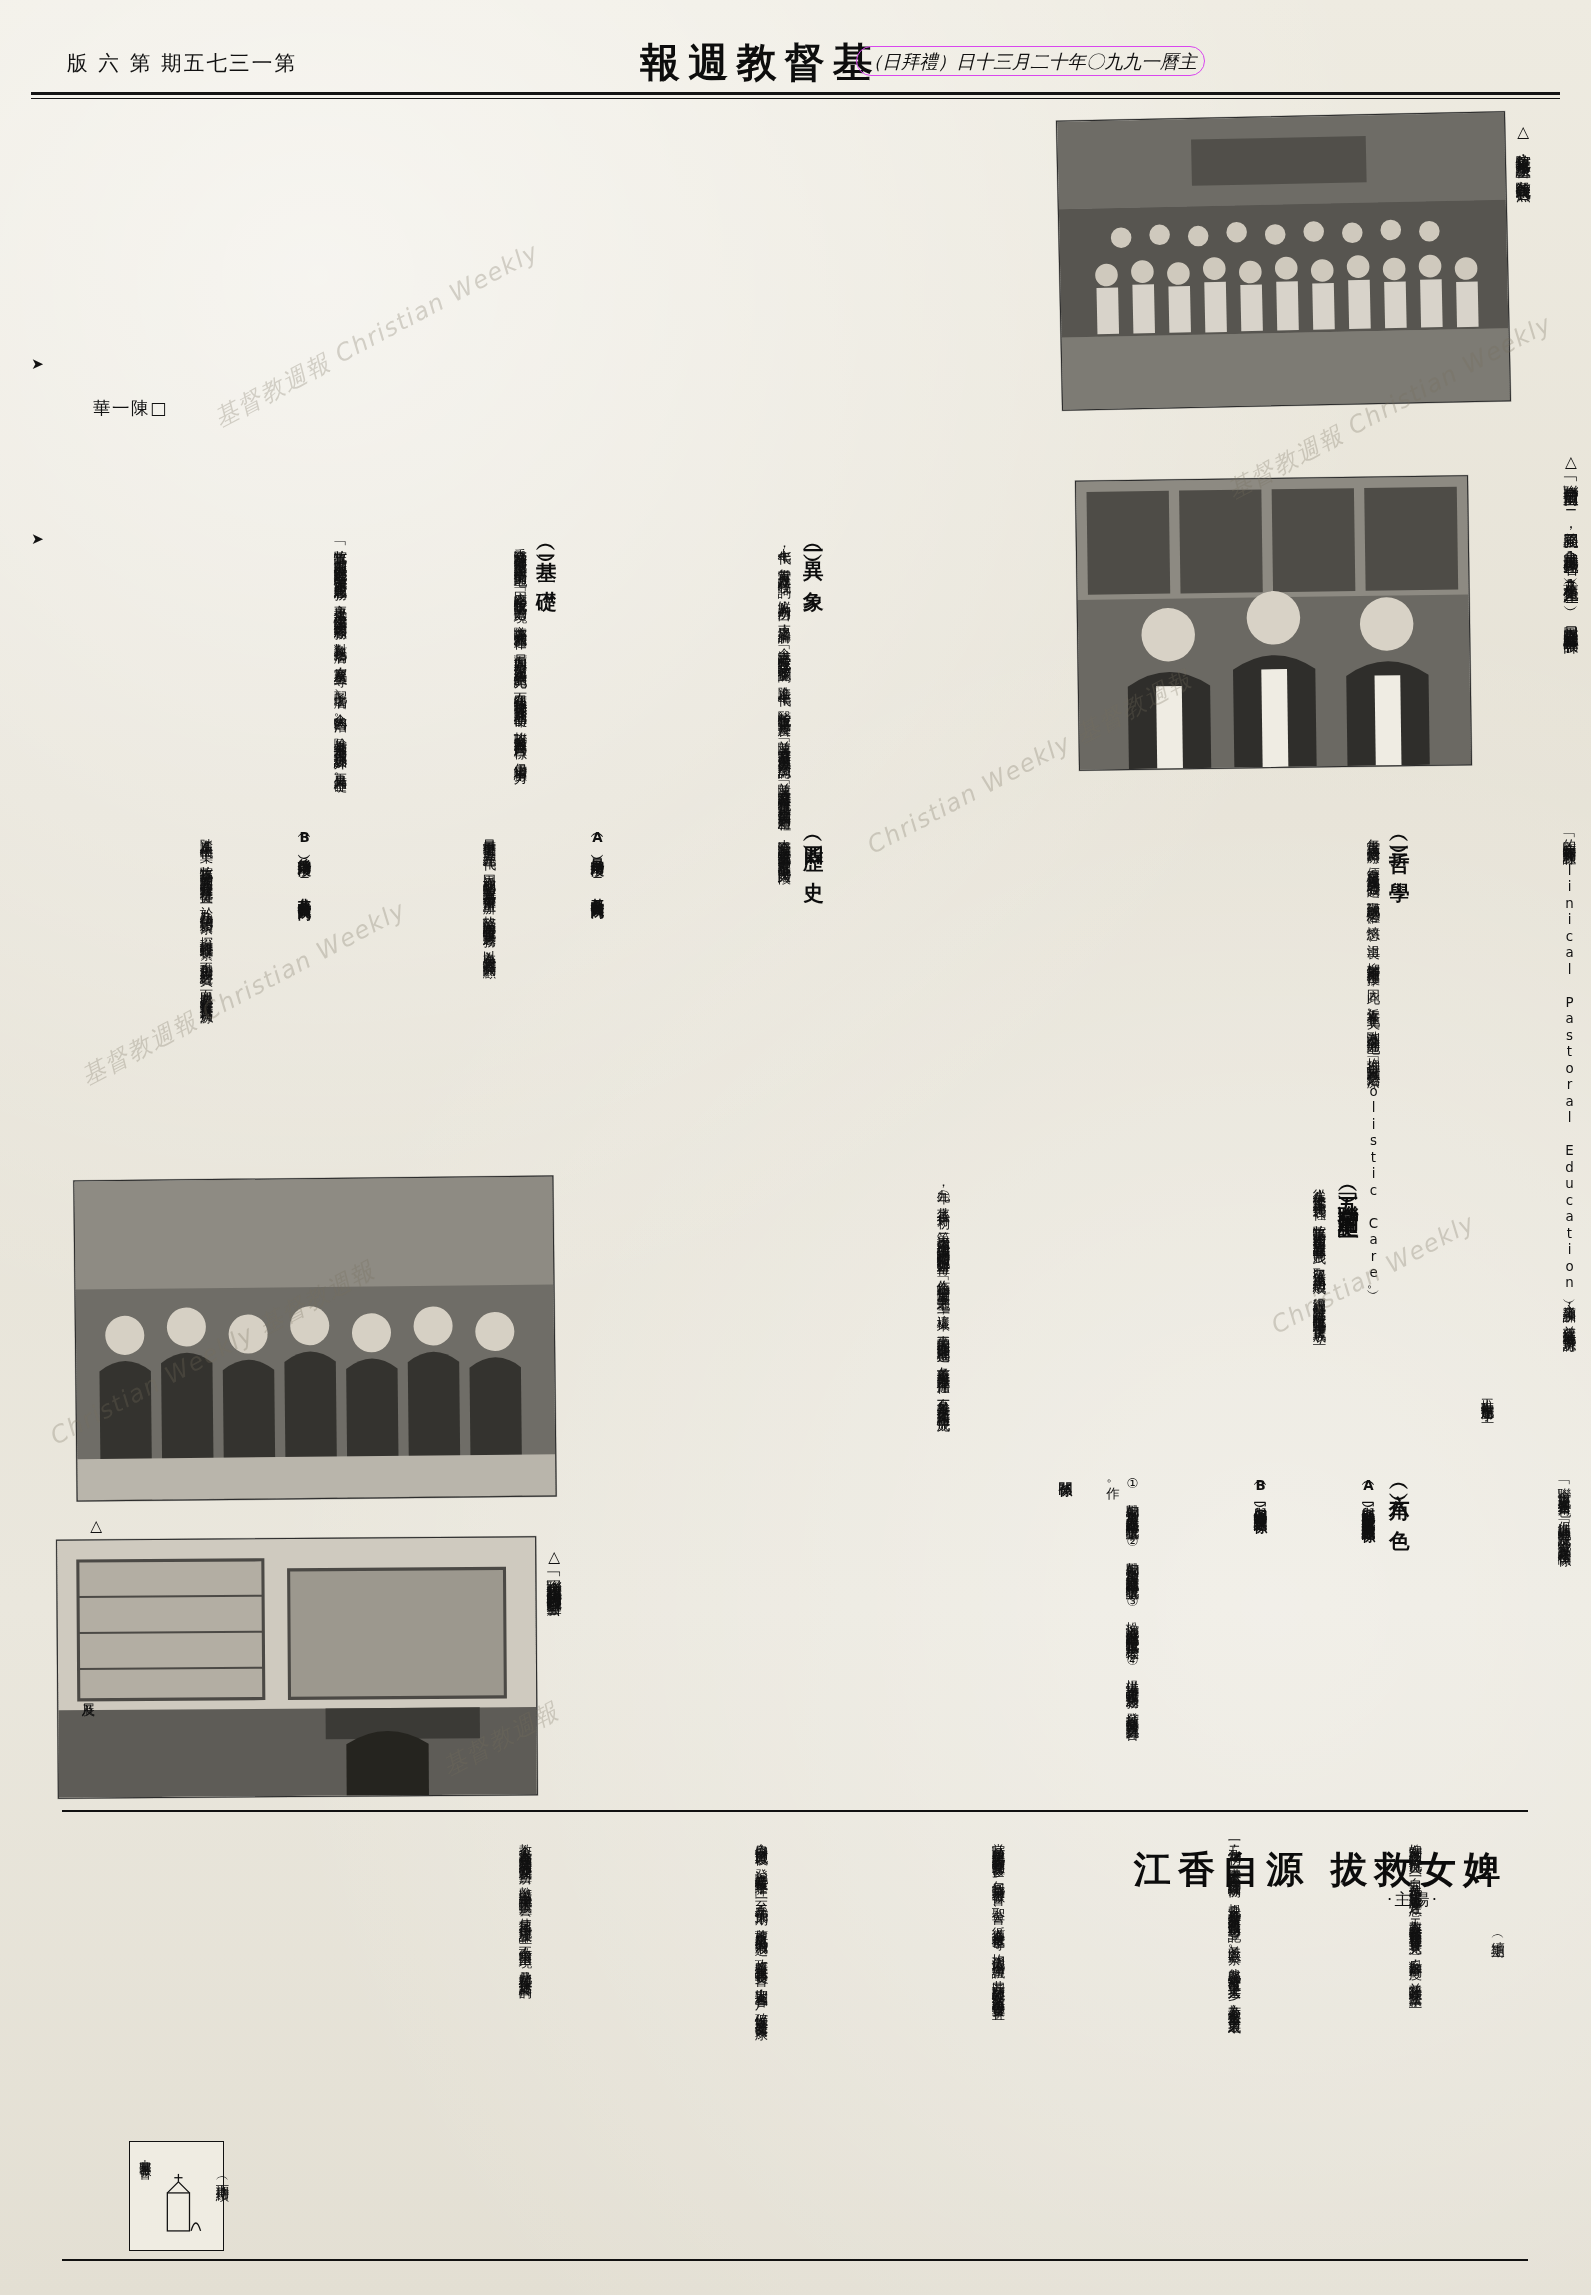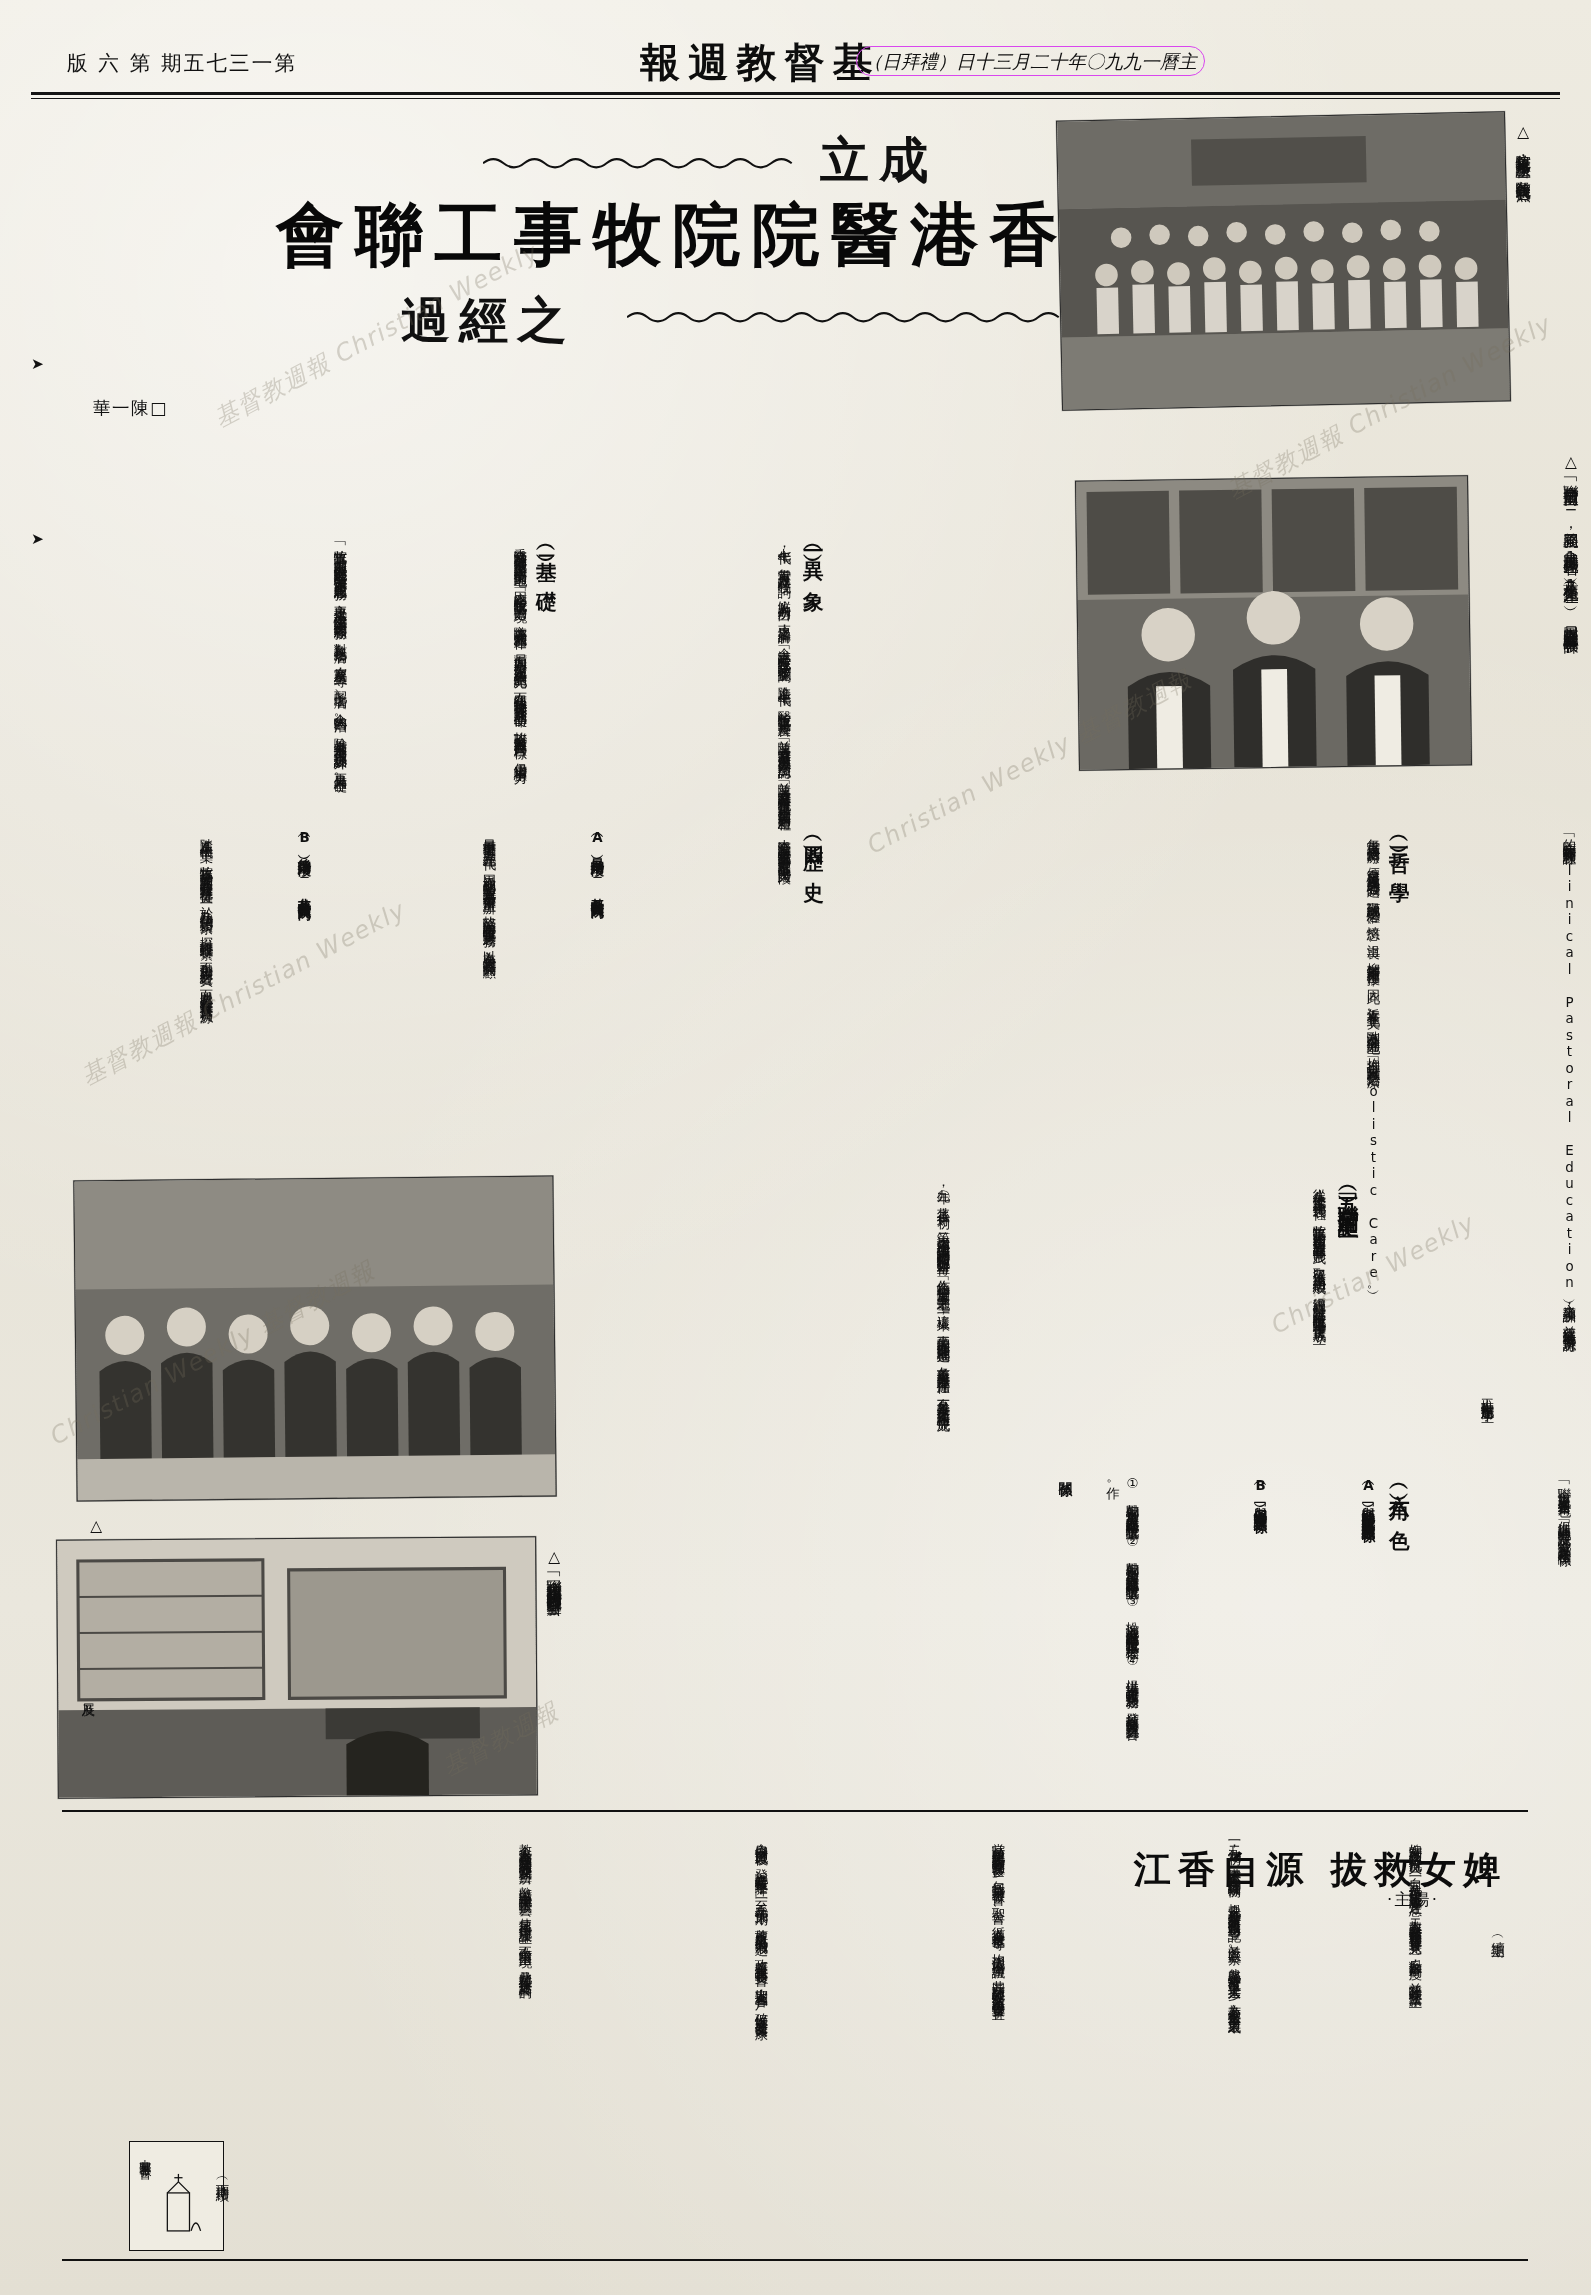--- a/index.html
+++ b/index.html
@@ -147,31 +147,20 @@
   <div id="paper"></div>
 
   <div id="masthead">
     <div id="mast-left">版 六 第   期五七三一第</div>
     <div id="mast-title">報週教督基</div>
     <div id="mast-date-box">（日拜禮）日十三月二十年〇九九一曆主</div>
   </div>
   <div id="rule1"></div>
   <div id="rule2"></div>
 
-  <div id="headline-wrap">
-    <svg class="squiggle" style="left:288px;top:31px;width:319px;" viewBox="0 0 620 30" preserveAspectRatio="none">
-      <path d="M0 18 Q 20 2 40 18 T 80 18 T 120 18 T 160 18 T 200 18 T 240 18 T 280 18 T 320 18 T 360 18 T 400 18 T 440 18 T 480 18 T 520 18 T 560 18 T 600 18" fill="none" stroke="#111" stroke-width="4"></path>
-    </svg>
-    <div id="hl-small">立成</div>
-    <div id="hl-main">會聯工事牧院院醫港香</div>
-    <div id="hl-sub">過經之</div>
-    <svg class="squiggle" style="left:432px;top:185px;width:442px;" viewBox="0 0 860 30" preserveAspectRatio="none">
-      <path d="M0 18 Q 20 2 40 18 T 80 18 T 120 18 T 160 18 T 200 18 T 240 18 T 280 18 T 320 18 T 360 18 T 400 18 T 440 18 T 480 18 T 520 18 T 560 18 T 600 18 T 640 18 T 680 18 T 720 18 T 760 18 T 800 18 T 840 18" fill="none" stroke="#111" stroke-width="4"></path>
-    </svg>
-  </div>
   <div id="byline">華一陳□</div>
 
   <div class="photo" style="left:1059px;top:116px;width:447px;height:288px;transform:rotate(-1.2deg);">
     <div class="grain"></div>
     <svg viewBox="0 0 870 560" style="position:absolute;inset:0;width:100%;height:100%;">
       <rect x="0" y="0" width="870" height="170" fill="#6e6c66"></rect>
       <rect x="0" y="170" width="870" height="250" fill="#575550"></rect>
       <rect x="0" y="420" width="870" height="140" fill="#7d7b74"></rect>
       <g fill="#cfc9bd">
         <circle cx="90" cy="300" r="22"></circle>

